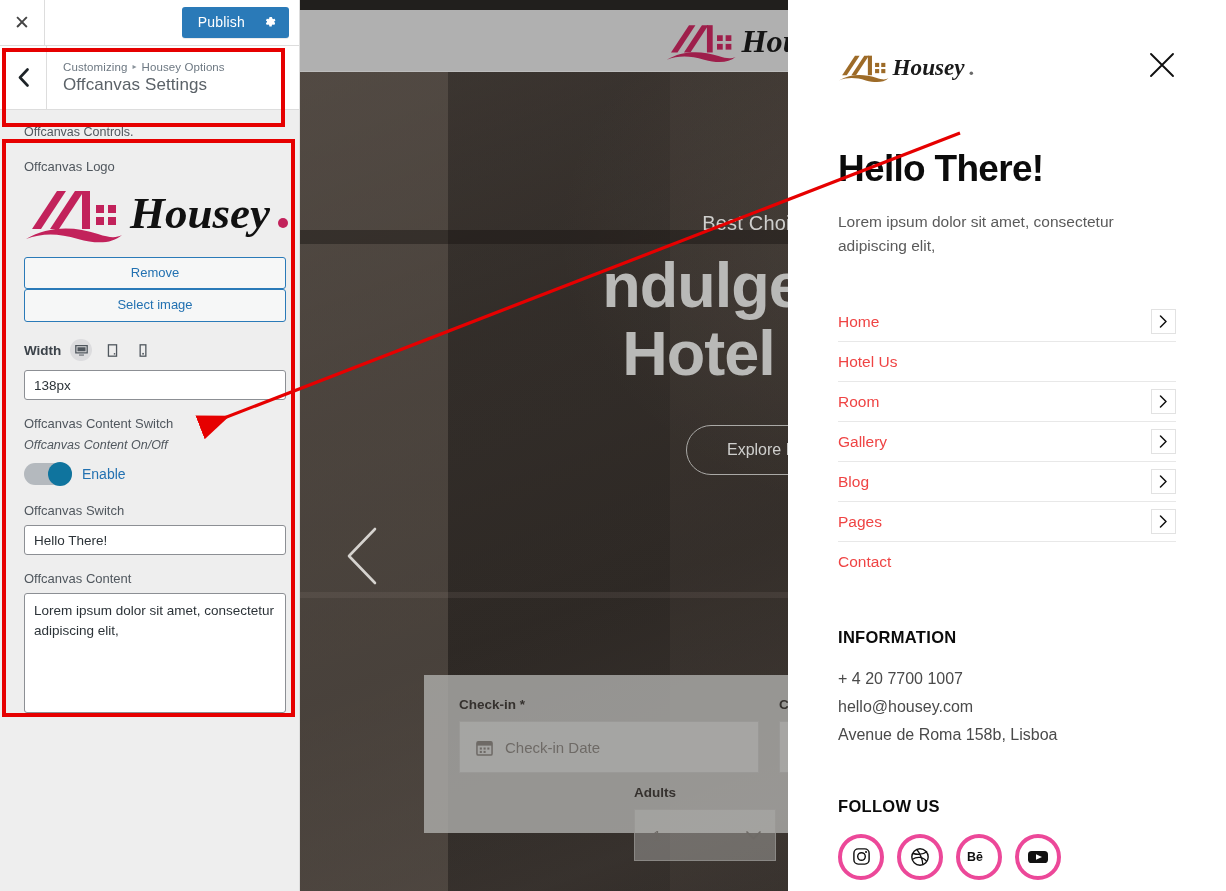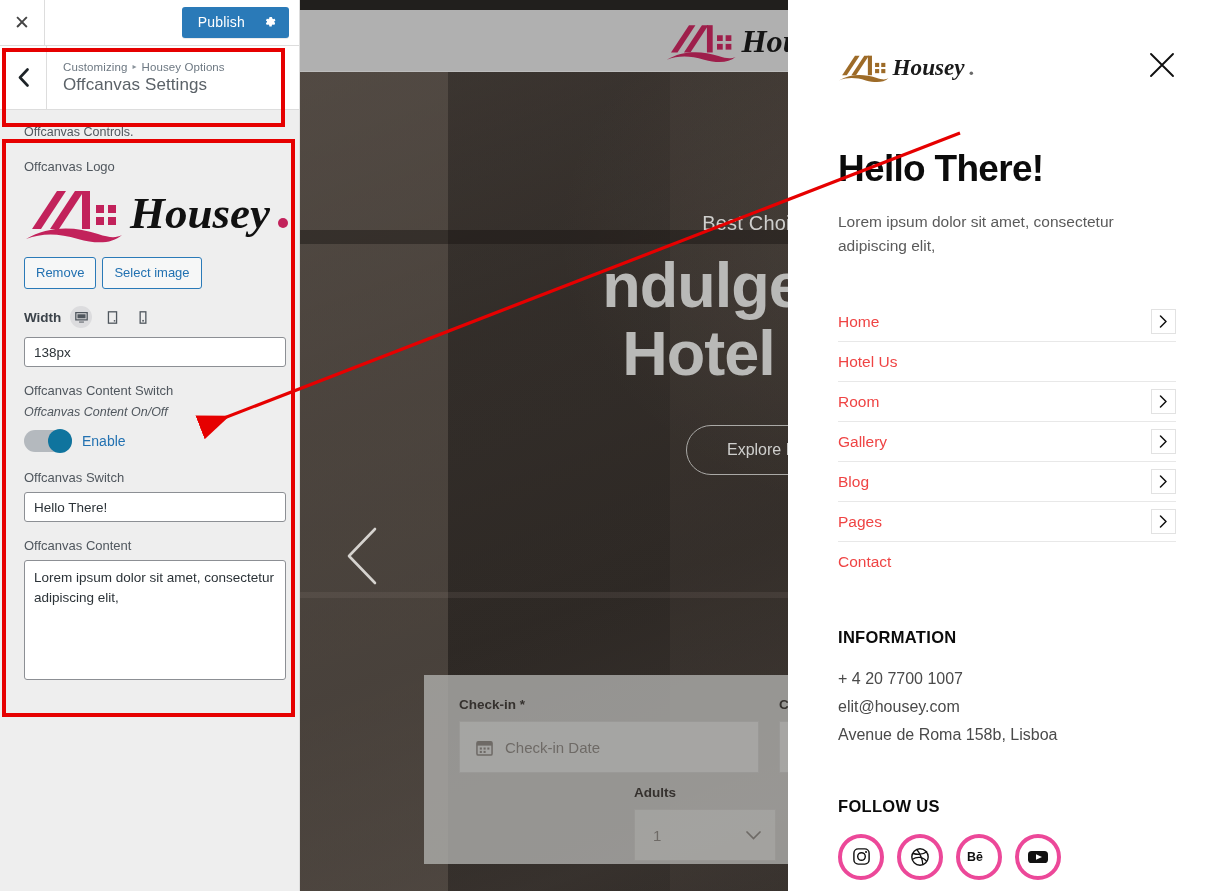--- a/index.html
+++ b/index.html
@@ -69,21 +69,21 @@
   .hl-body { left: 2px; top: 139px; width: 293px; height: 578px; }
 
   .cz-controls { padding: 14px 13px 0 24px; }
   .cz-desc {
     font-size: 12.5px; color: #50575e; margin-bottom: 17px; line-height: 1.4;
   }
   .cz-label {
     font-size: 13px; color: #50575e; margin-bottom: 7px; display: block;
   }
   .logo-preview { margin: 6px 0 10px 0; height: 66px; }
-  .btn-row { display: flex; gap: 6px; margin-bottom: 17px; }
+  .btn-row { display: flex; gap: 0; margin-bottom: 17px; flex-direction: column; }
   .cz-btn {
     background: #f6f7f7; border: 1px solid #2a7ab8; color: #2271b1;
     font-size: 13px; padding: 5px 11px; border-radius: 3px;
     cursor: pointer; font-family: inherit; line-height: 1.6;
   }
   .width-row { display: flex; align-items: center; gap: 9px; margin-bottom: 9px; }
   .width-row .cz-label { margin: 0; font-weight: 700; color: #3c434a; font-size: 13.5px; }
   .dev-btn {
     width: 22px; height: 22px; display: flex; align-items: center;
     justify-content: center; border-radius: 50%; cursor: pointer;
@@ -159,21 +159,21 @@
   }
   .hero-btn {
     display: inline-block; margin-top: 38px; padding: 15px 40px;
     border: 1px solid #aaa9a6; border-radius: 28px; color: #cfcfcd;
     font-size: 16px; cursor: pointer;
   }
   .slider-arrow {
     position: absolute; left: 42px; top: 452px; cursor: pointer;
   }
   .booking {
-    position: absolute; left: 124px; top: 603px; width: 500px; height: 189px;
+    position: absolute; left: 124px; top: 603px; width: 500px; height: 158px;
     background: rgba(175,175,173,.80);
   }
   .booking-inner { padding: 22px 0 0 35px; display: flex; }
   .bk-col { }
   .bk-label {
     font-size: 13.5px; color: #35312e; font-weight: 700; margin-bottom: 9px;
   }
   .bk-input {
     width: 300px; height: 52px; border: 1px solid rgba(150,148,145,.7);
     background: rgba(178,178,176,.55); display: flex; align-items: center;
@@ -504,21 +504,21 @@
         </div>
         <div class="oc-item">
           <span class="oc-item-label">Contact</span>
         </div>
       </div>
 
     <div>
       <div class="oc-h">INFORMATION</div>
       <div id="oc-info">
           <div class="oc-info-line">+ 4 20 7700 1007</div>
-          <div class="oc-info-line">elit@housey.com</div>
+          <div class="oc-info-line">hello@housey.com</div>
           <div class="oc-info-line">Avenue de Roma 158b, Lisboa</div>
         </div>
     </div>
 
     <div class="oc-follow">
       <div class="oc-h">FOLLOW US</div>
       <div class="oc-socials" id="oc-social">
           <span class="oc-social">
             <svg width="19" height="19" viewBox="0 0 20 20">
               <rect x="2" y="2" width="16" height="16" rx="4.5" fill="none" stroke="#111" stroke-width="1.5"></rect>

